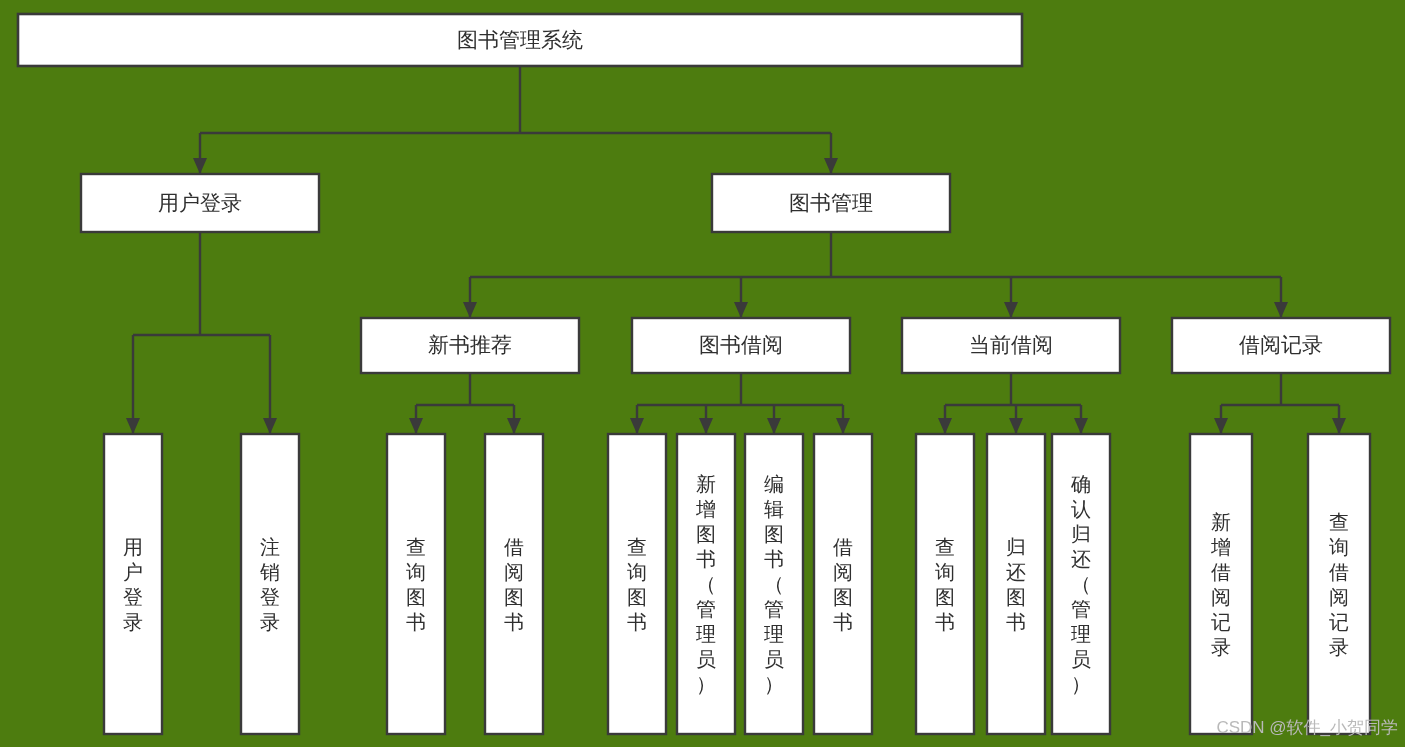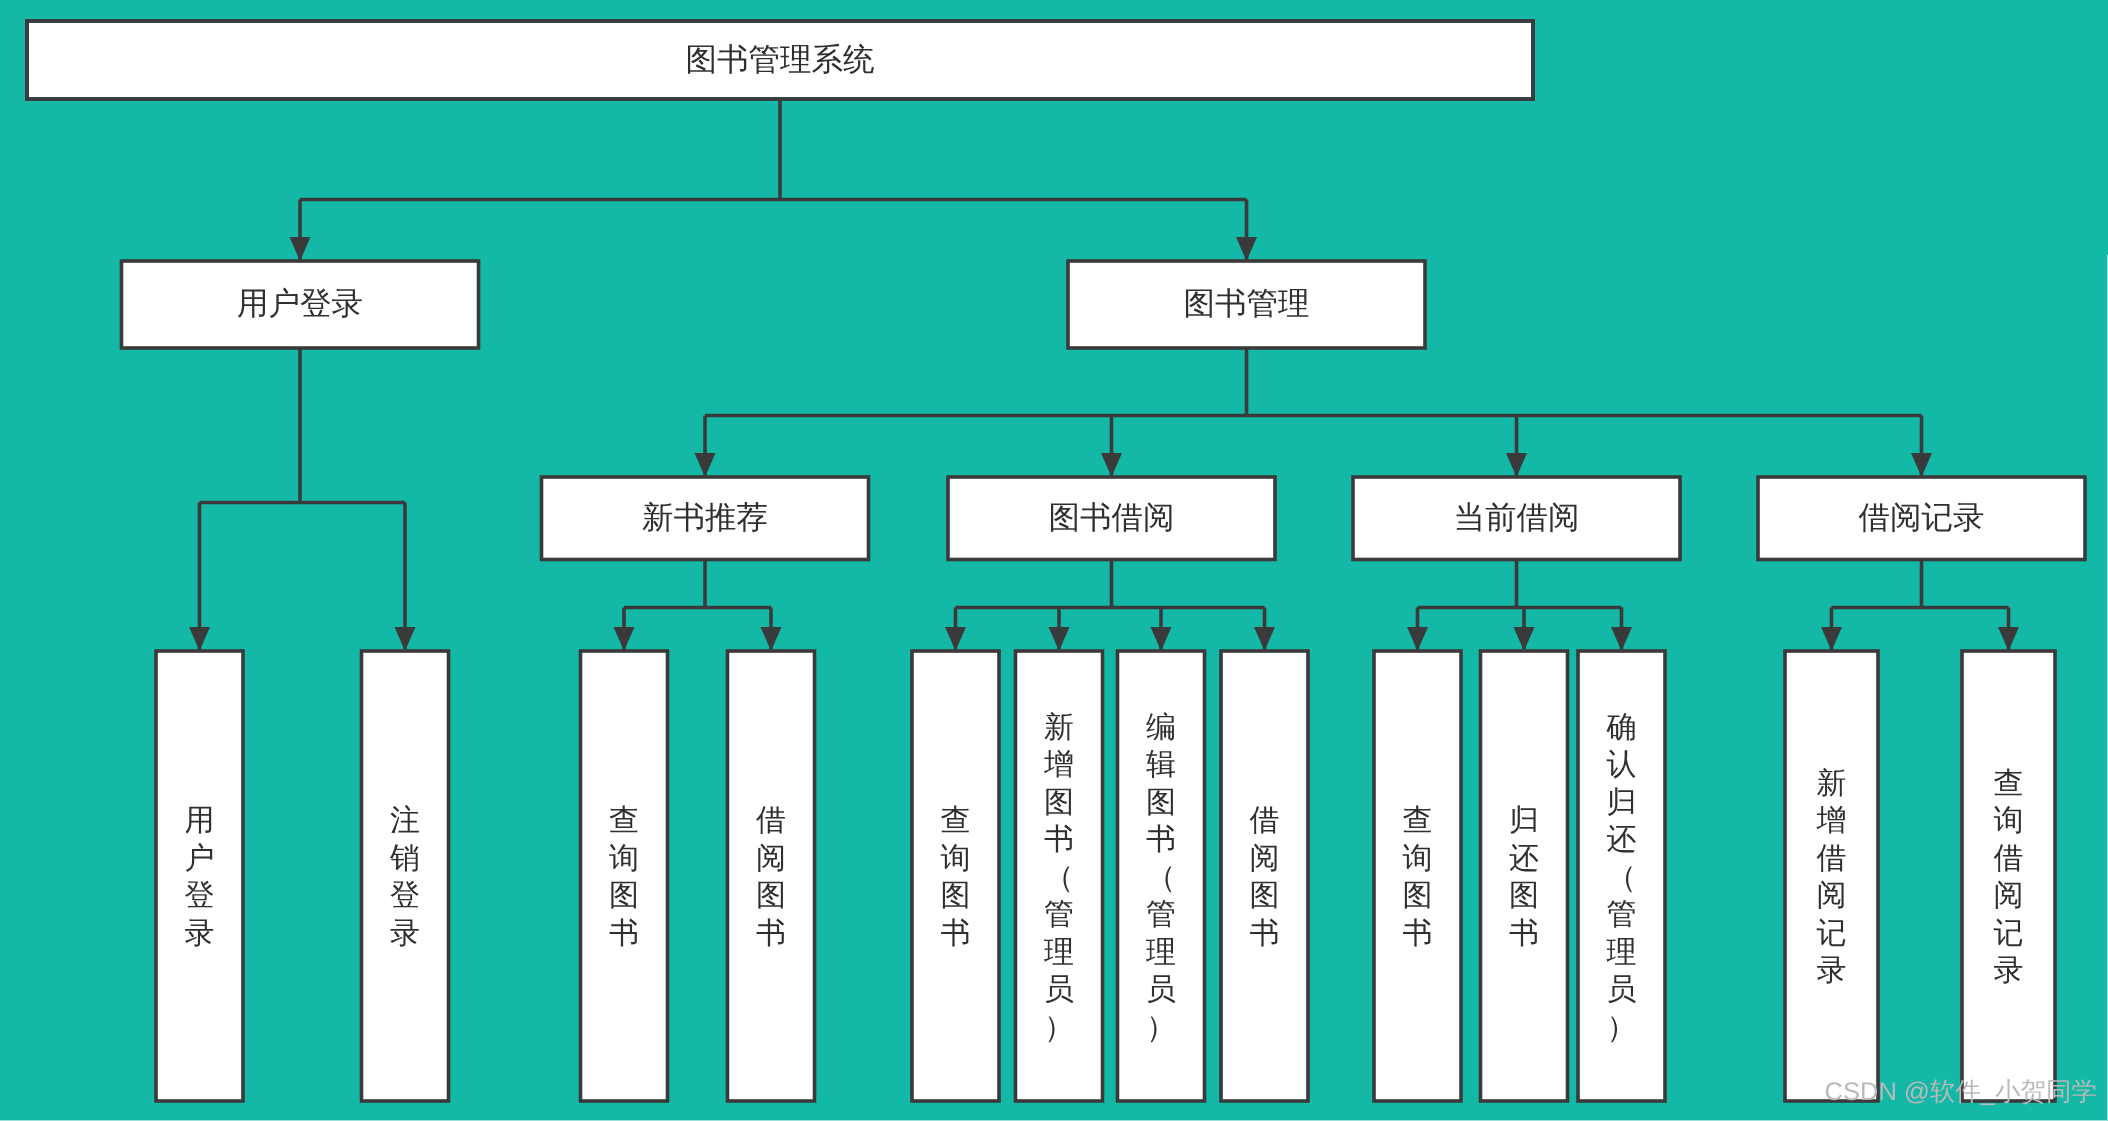--- a/index.html
+++ b/index.html
@@ -11,21 +11,21 @@
   body {
     width: 1405px;
     height: 747px;
     font-family: "Liberation Sans", "DejaVu Sans", sans-serif;
     overflow: hidden;
   }
   #diagram-root {
     position: relative;
     width: 1405px;
     height: 747px;
-    background: #14b8a6;
+    background: #4d7c0f;
   }
   svg#tree-svg {
     position: absolute;
     top: 0;
     left: 0;
     width: 1405px;
     height: 747px;
     display: block;
   }
   .node-box {

